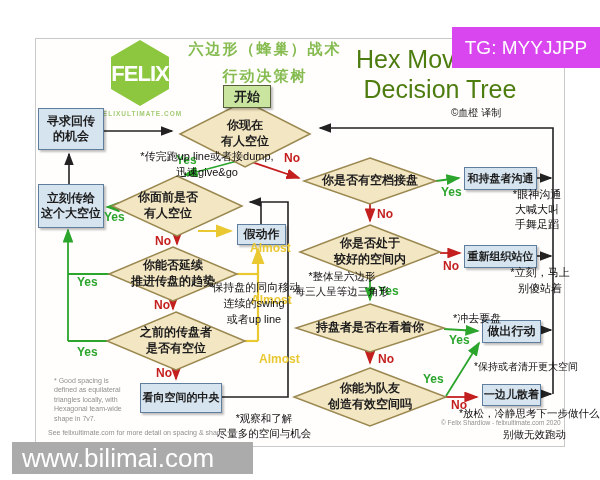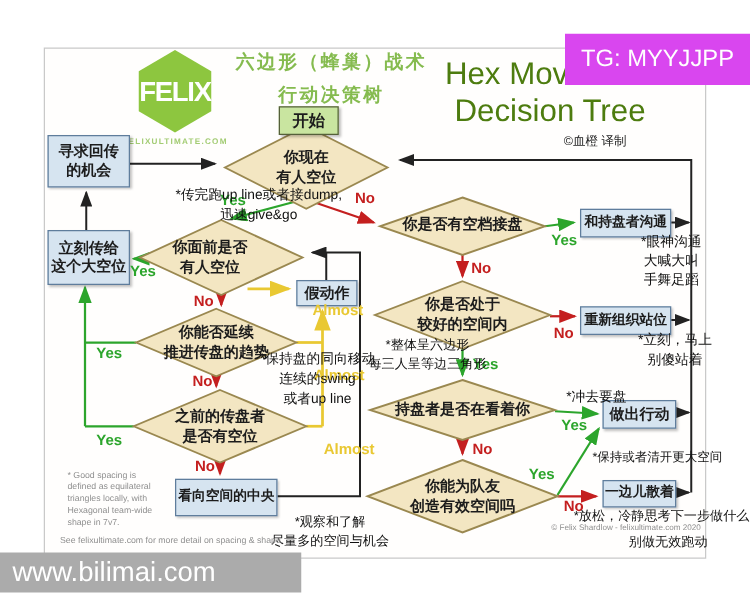--- a/index.html
+++ b/index.html
@@ -29,21 +29,21 @@
   .lbl.almost{color:#e9c832;margin-left:44px;}
   .title-cn{position:absolute;color:#85bb4f;font-weight:bold;font-size:15px;
             letter-spacing:2px;text-align:center;white-space:pre-line;}
   .title-en{position:absolute;color:#4d7c0f;font-size:25px;line-height:1.2;
             text-align:center;white-space:pre-line;}
   .credit{position:absolute;font-weight:normal;font-size:10px;color:#222;}
   .logo-url{position:absolute;color:#a3cc74;font-weight:bold;font-size:6.5px;
             letter-spacing:1px;text-align:center;}
   .wm{position:absolute;background:#9d9d9d;color:#ffffff;display:flex;align-items:center;}
   .wm.tg{left:452px;top:8px;width:148px;height:41px;font-size:19px;justify-content:center;background:#d946ef;margin-top:19px;}
-  .wm.site{left:0px;top:442px;width:231px;height:32px;font-size:22px;padding-left:10px;background:#ababab;}
+  .wm.site{left:12px;top:442px;width:231px;height:32px;font-size:26px;padding-left:10px;background:#ababab;}
 </style>
 </head>
 <body>
 
 <div class="frame"></div>
 
 <svg class="layer" viewBox="0 0 600 480">
   <defs>
     <marker id="m-black" markerWidth="8" markerHeight="6" refX="7" refY="3" orient="auto">
         <path d="M0,0 L8,3 L0,6 z" fill="#222"></path>
@@ -131,21 +131,21 @@
 <div class="startbox" style="left:223px;top:85px;width:46px;height:21px;">开始</div>
 
 <div class="dtext" style="left:245px;top:134px;">你现在
 有人空位</div>
 <div class="dtext" style="left:168px;top:206px;text-align:center;">你面前是否
 有人空位</div>
 <div class="dtext" style="left:173px;top:274px;">你能否延续
 推进传盘的趋势</div>
 <div class="dtext" style="left:176px;top:341px;">之前的传盘者
 是否有空位</div>
-<div class="dtext" style="left:370px;top:181px;font-family:Liberation Mono, monospace;">你是否有空档接盘</div>
+<div class="dtext" style="left:370px;top:181px;">你是否有空档接盘</div>
 <div class="dtext" style="left:370px;top:252px;">你是否处于
 较好的空间内</div>
 <div class="dtext" style="left:370px;top:328px;">持盘者是否在看着你</div>
 <div class="dtext" style="left:370px;top:397px;">你能为队友
 创造有效空间吗</div>
 
 <div class="bluebox" style="left:38px;top:108px;width:64px;height:40px;">寻求回传
 的机会</div>
 <div class="bluebox" style="left:38px;top:184px;width:64px;height:42px;">立刻传给
 这个大空位</div>

